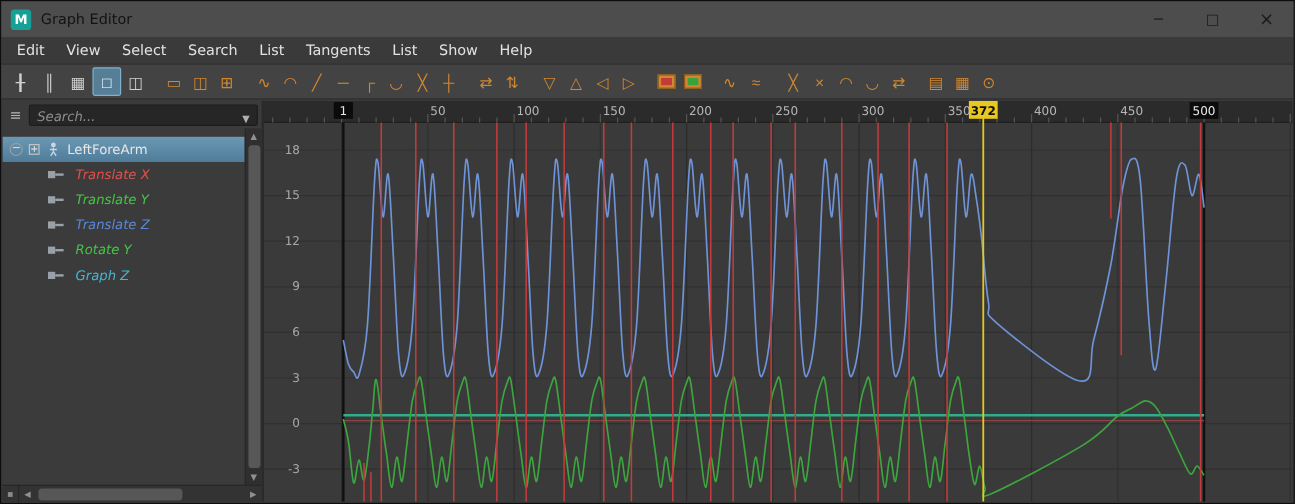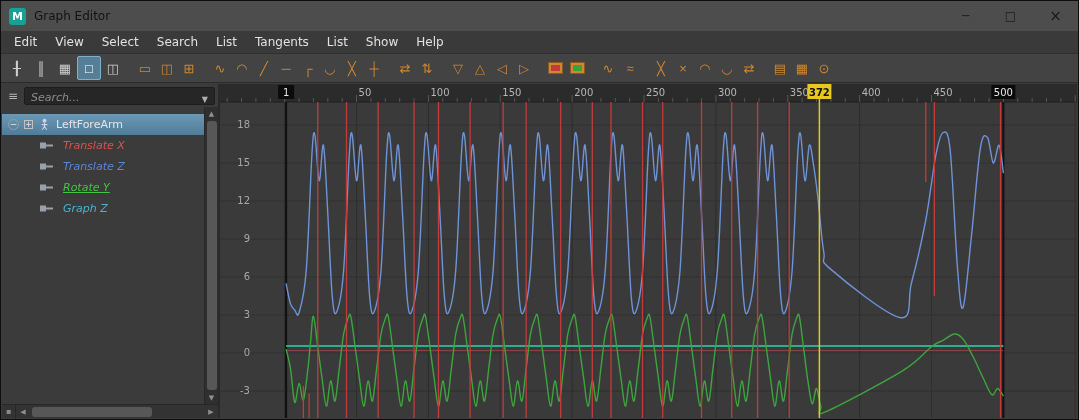--- a/index.html
+++ b/index.html
@@ -194,30 +194,39 @@
               </span>
               <span class="chan-label" style="color: rgb(224, 80, 76);">Translate X</span>
             </div>
             <div class="tree-row chan-row">
               <span class="key-icon">
                 <svg width="15" height="9">
                   <rect x="1" y="1.5" width="6" height="6" fill="#9aa0a8"></rect>
                   <rect x="7" y="3.5" width="7" height="2" fill="#9aa0a8"></rect>
                 </svg>
               </span>
+              <span class="chan-label" style="color: rgb(68, 196, 68);">Translate Y</span>
+            </div>
+            <div class="tree-row chan-row">
+              <span class="key-icon">
+                <svg width="15" height="9">
+                  <rect x="1" y="1.5" width="6" height="6" fill="#9aa0a8"></rect>
+                  <rect x="7" y="3.5" width="7" height="2" fill="#9aa0a8"></rect>
+                </svg>
+              </span>
               <span class="chan-label" style="color: rgb(90, 135, 214); font-style: italic;">Translate Z</span>
             </div>
             <div class="tree-row chan-row">
               <span class="key-icon">
                 <svg width="15" height="9">
                   <rect x="1" y="1.5" width="6" height="6" fill="#9aa0a8"></rect>
                   <rect x="7" y="3.5" width="7" height="2" fill="#9aa0a8"></rect>
                 </svg>
               </span>
-              <span class="chan-label" style="color: rgb(68, 196, 68); text-decoration: underline;">Rotate Y</span>
+              <span class="chan-label" style="color: rgb(68, 196, 68);">Rotate Y</span>
             </div>
             <div class="tree-row chan-row">
               <span class="key-icon">
                 <svg width="15" height="9">
                   <rect x="1" y="1.5" width="6" height="6" fill="#9aa0a8"></rect>
                   <rect x="7" y="3.5" width="7" height="2" fill="#9aa0a8"></rect>
                 </svg>
               </span>
               <span class="chan-label" style="color: rgb(70, 180, 212);">Graph Z</span>
             </div>

